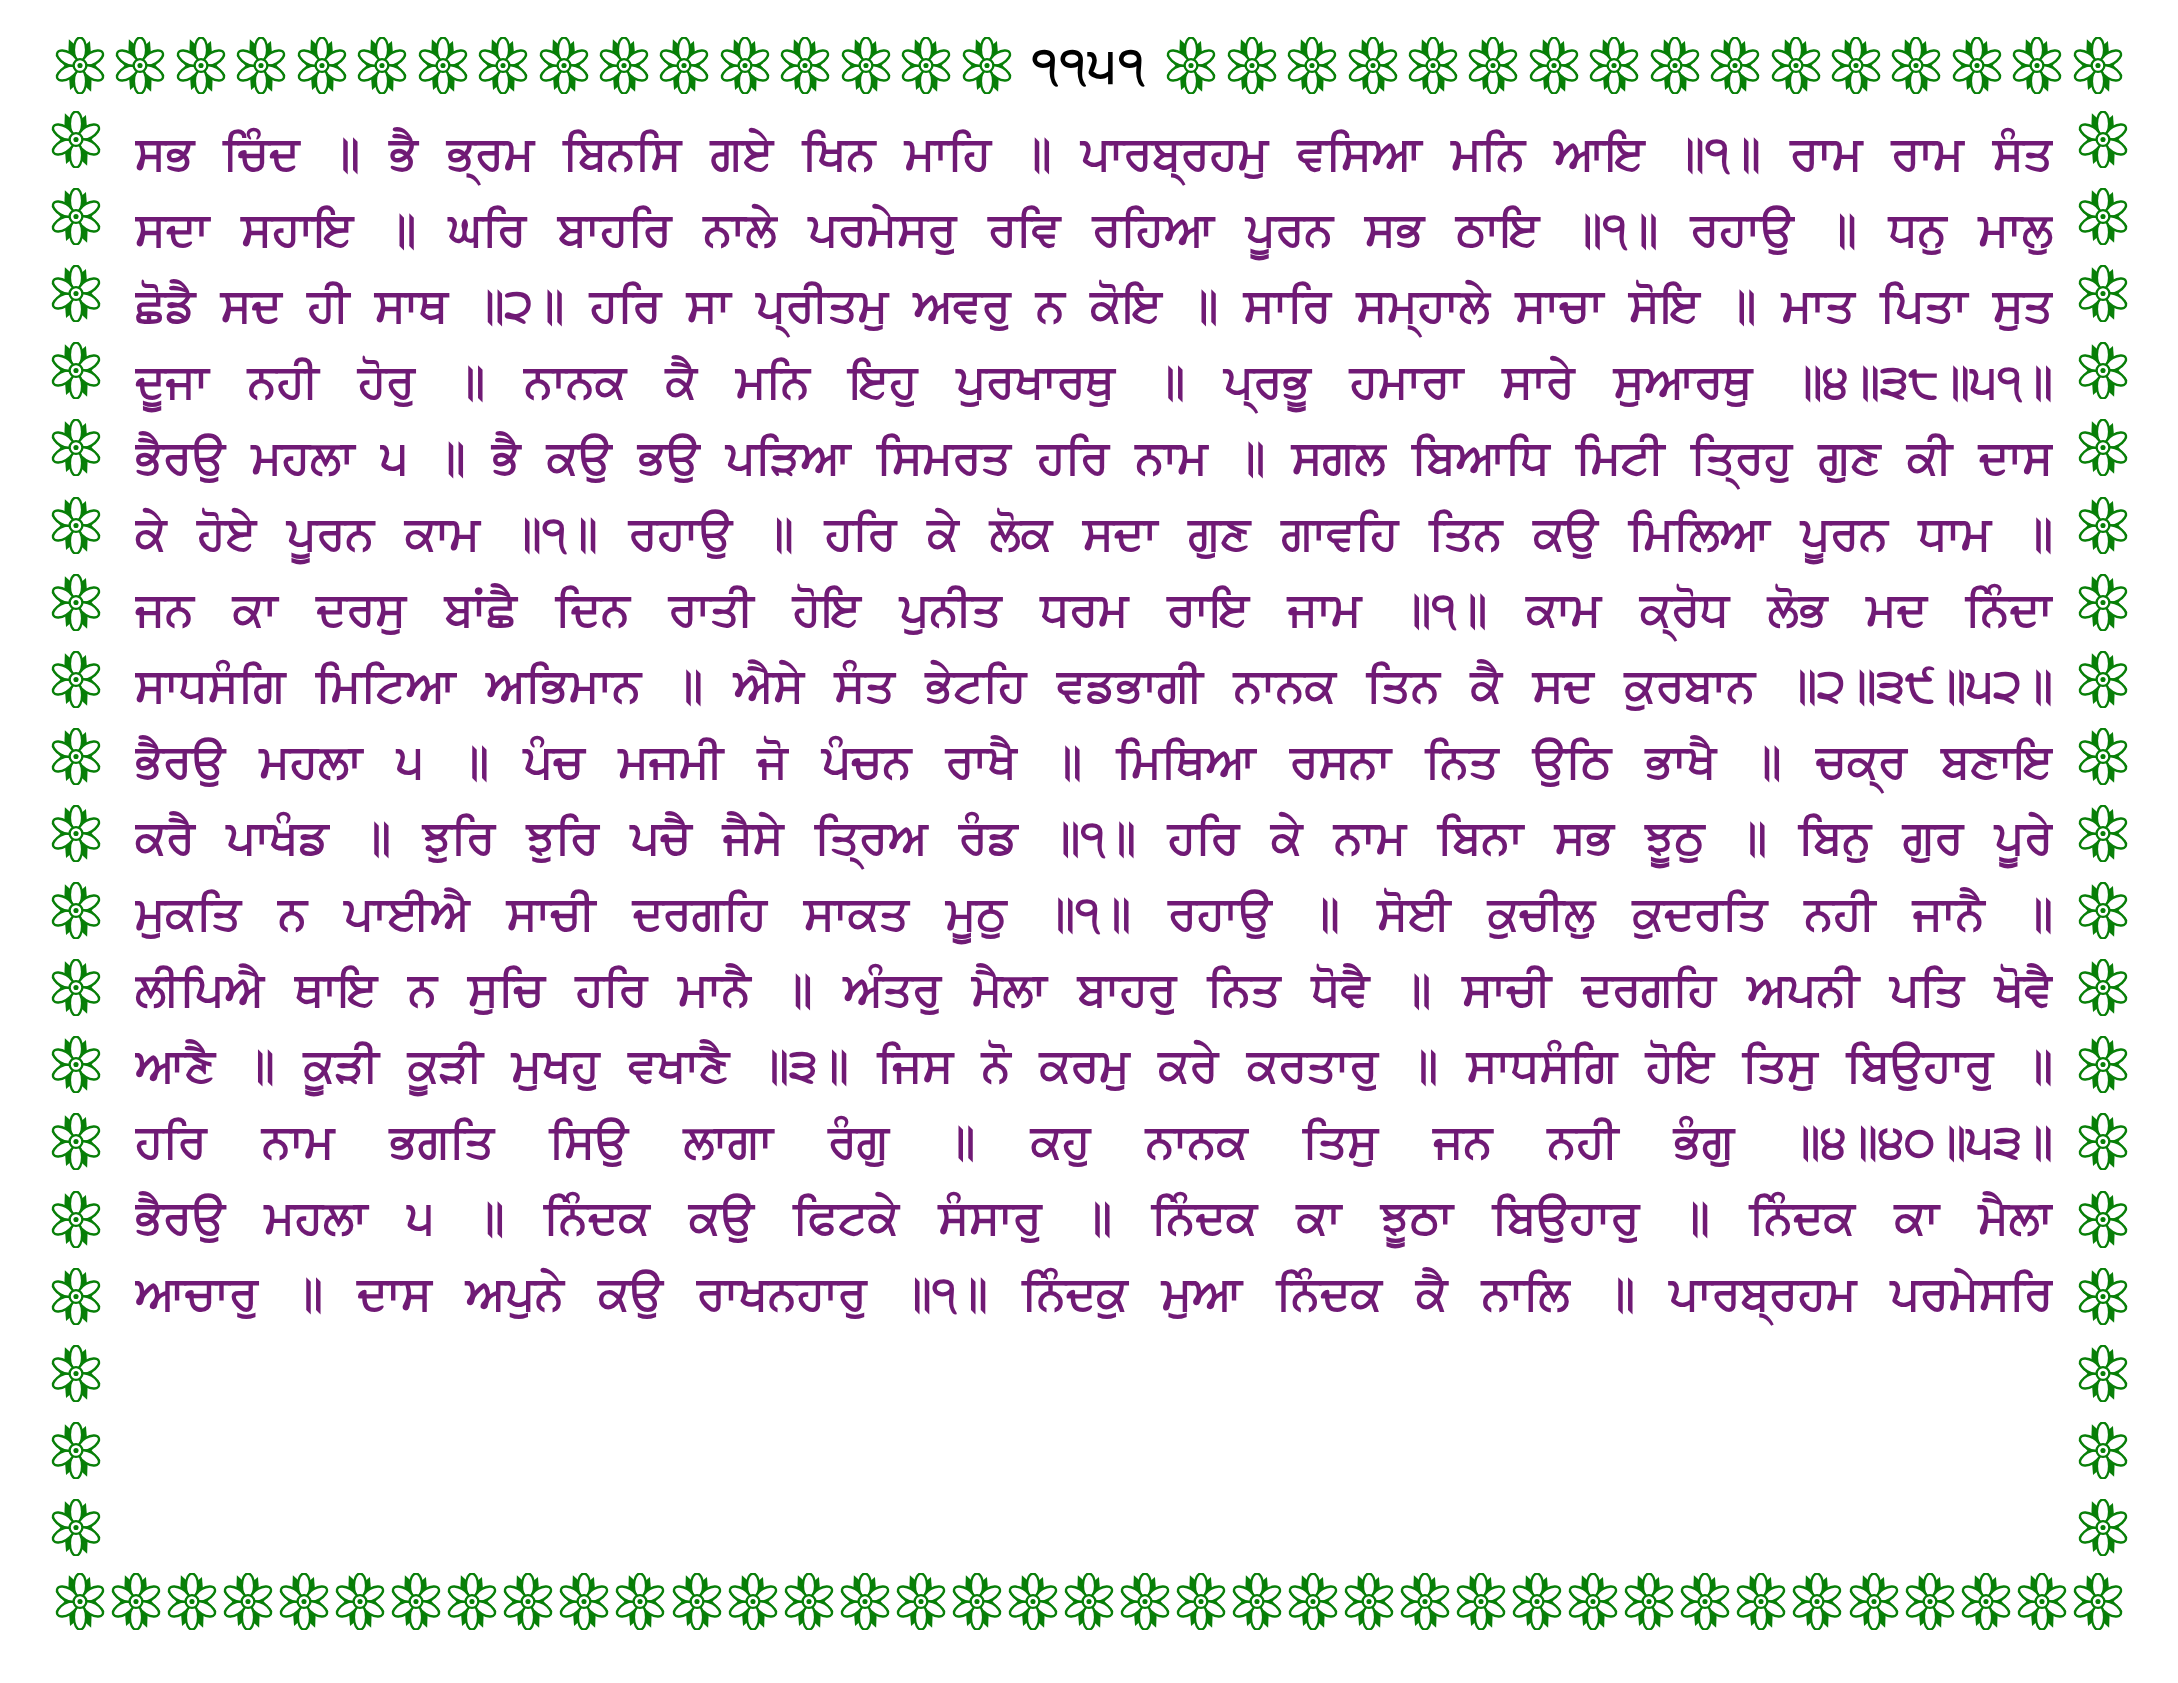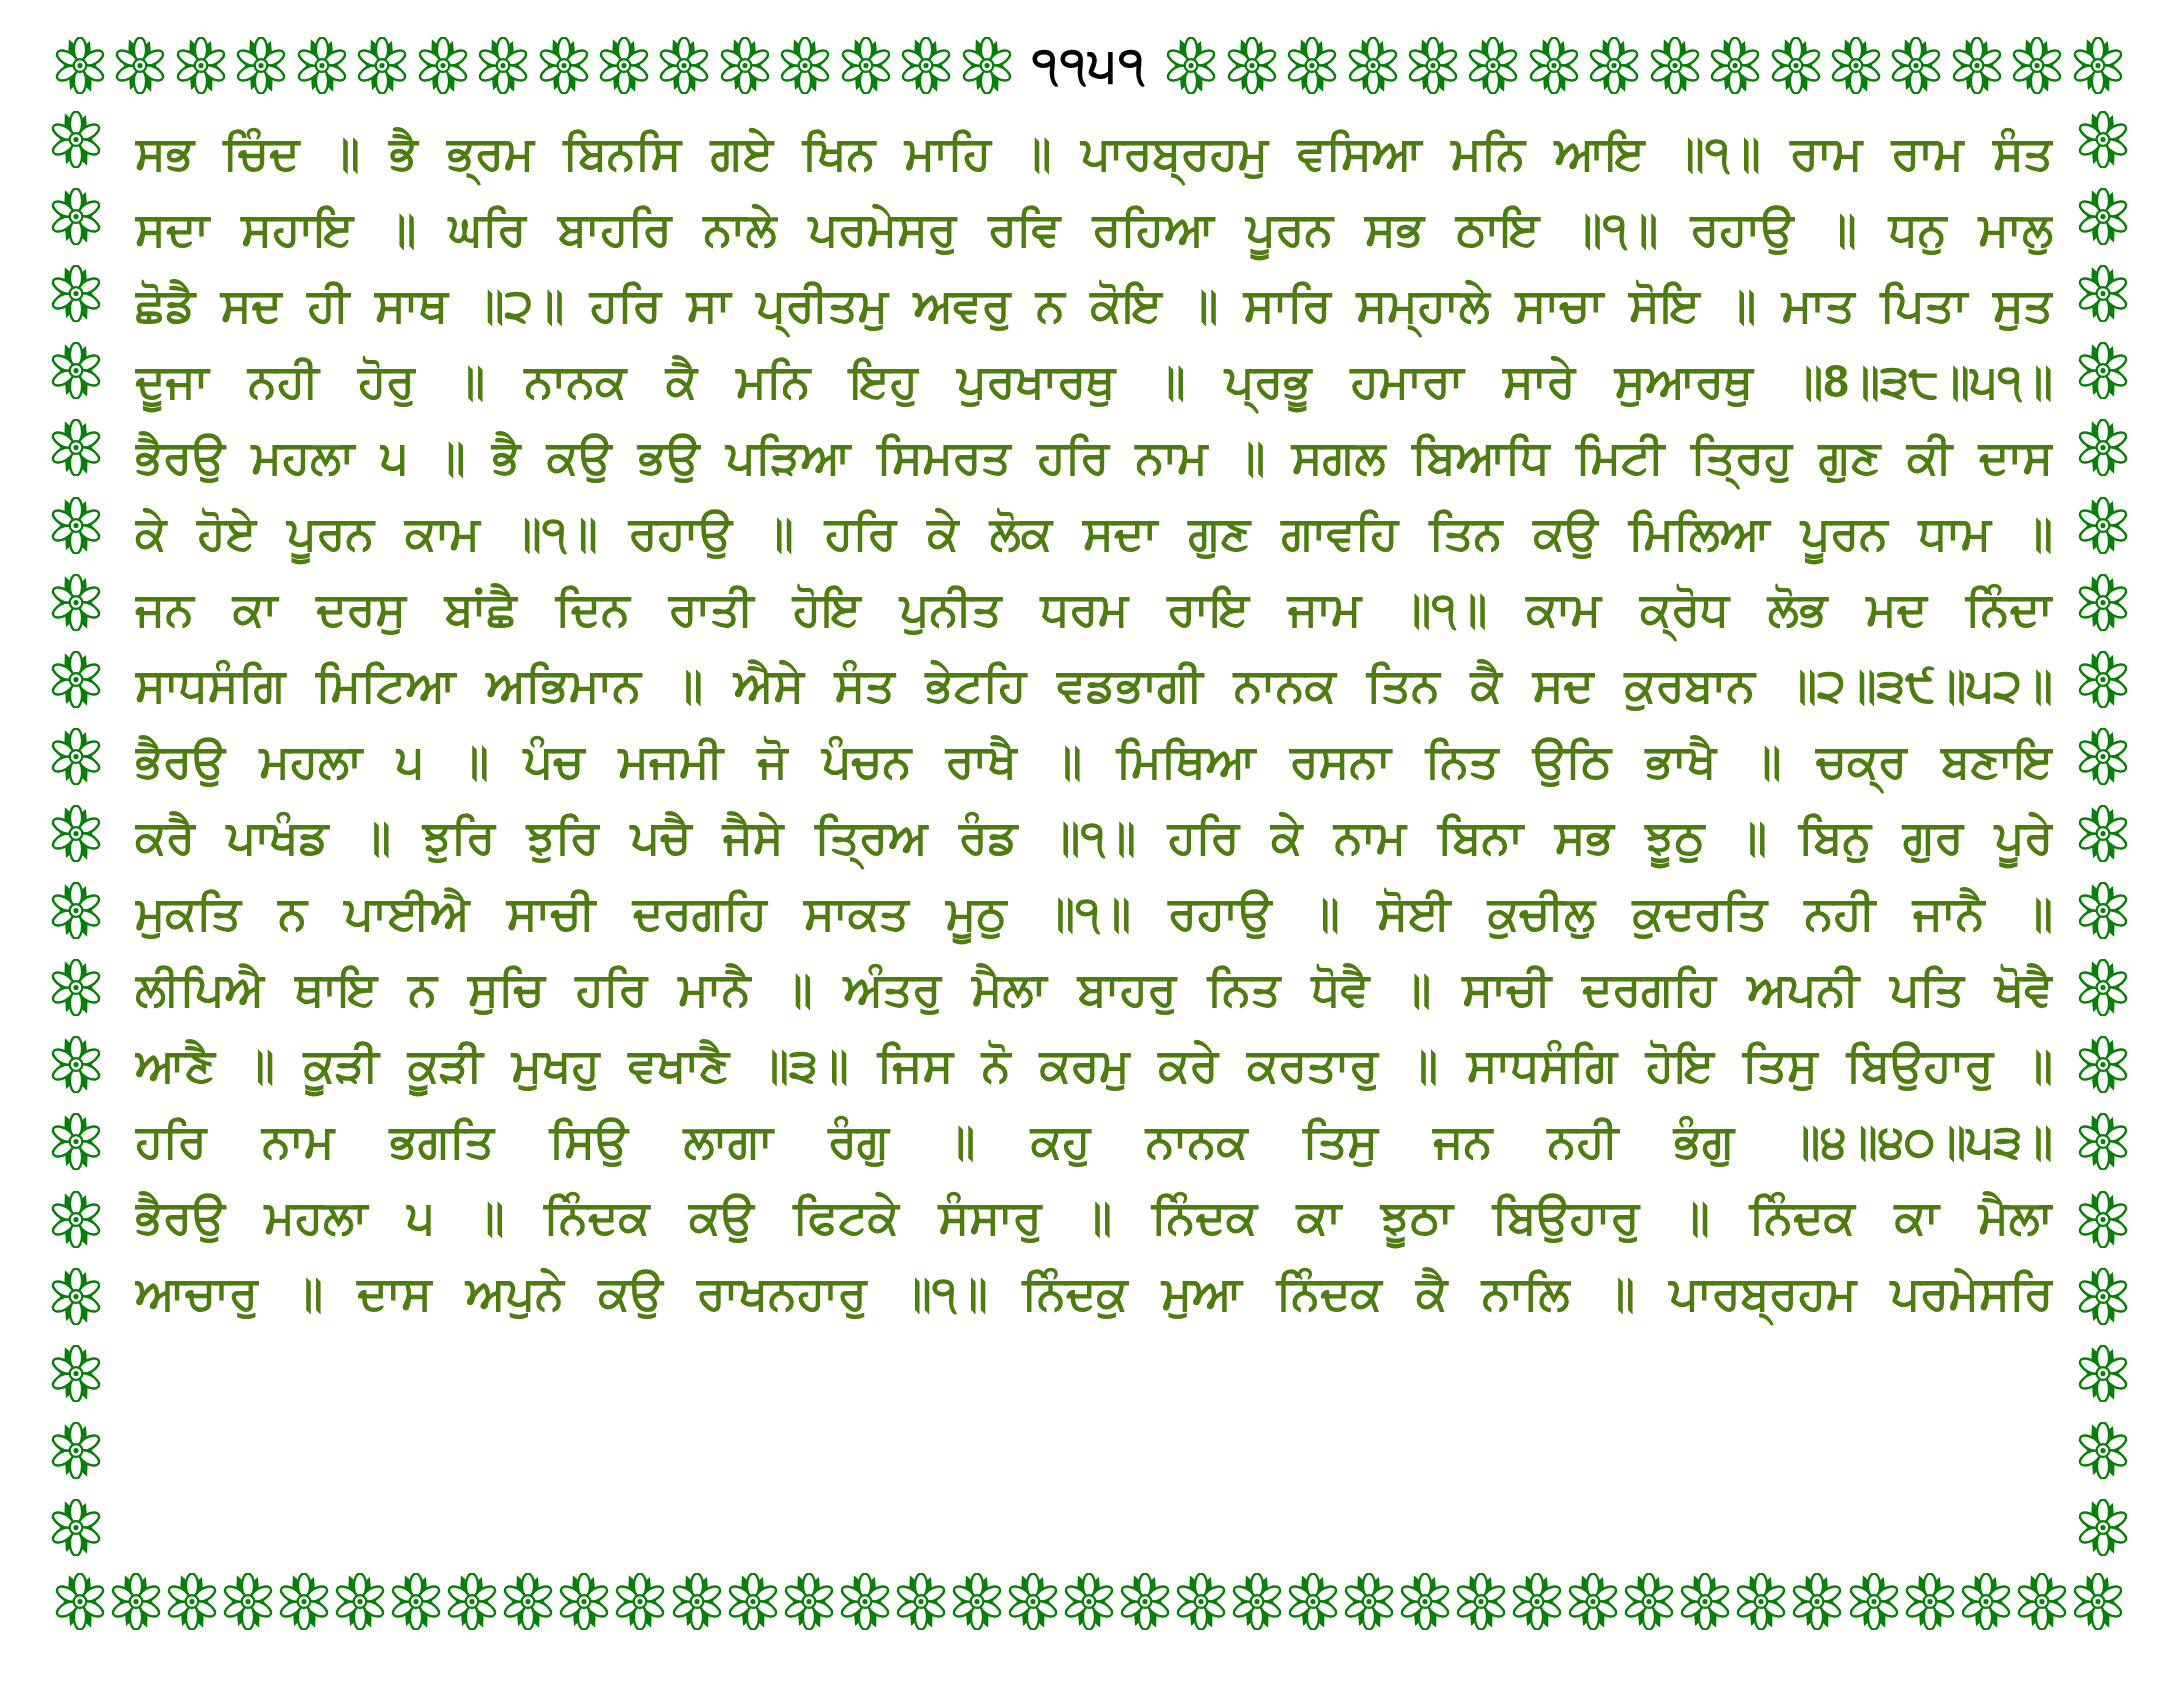--- a/index.html
+++ b/index.html
@@ -32,21 +32,21 @@
   .border-left{left:50px;}
   .border-right{right:50px;}
   .border-bottom{
     position:absolute;bottom:51px;left:55px;right:55px;height:61px;
     justify-content:space-between;align-items:center;
   }
   
   .text-block{
     position:absolute;
     left:135px;right:125px;top:115px;
-    color:#4d7c0f;
+    color:#701a75;
   }
   .line{
     height:76px;
     line-height:76px;
     font-size:46px;
     font-weight:bold;
     text-align:justify;
     text-align-last:justify;
     overflow:hidden;
     white-space:normal;
@@ -1813,21 +1813,21 @@
       <circle r="6.5" fill="#ffffff" stroke="#087f08" stroke-width="2.4"></circle>
       <circle r="2.6" fill="#087f08"></circle>
     </svg>
   </span>
 </div>
 
   <div class="text-block">
     <div class="line">ਸਭ ਚਿੰਦ ॥ ਭੈ ਭ੍ਰਮ ਬਿਨਸਿ ਗਏ ਖਿਨ ਮਾਹਿ ॥ ਪਾਰਬ੍ਰਹਮੁ ਵਸਿਆ ਮਨਿ ਆਇ ॥੧॥ ਰਾਮ ਰਾਮ ਸੰਤ</div>
     <div class="line">ਸਦਾ ਸਹਾਇ ॥ ਘਰਿ ਬਾਹਰਿ ਨਾਲੇ ਪਰਮੇਸਰੁ ਰਵਿ ਰਹਿਆ ਪੂਰਨ ਸਭ ਠਾਇ ॥੧॥ ਰਹਾਉ ॥ ਧਨੁ ਮਾਲੁ</div>
     <div class="line">ਛੋਡੈ ਸਦ ਹੀ ਸਾਥ ॥੨॥ ਹਰਿ ਸਾ ਪ੍ਰੀਤਮੁ ਅਵਰੁ ਨ ਕੋਇ ॥ ਸਾਰਿ ਸਮ੍ਹਾਲੇ ਸਾਚਾ ਸੋਇ ॥ ਮਾਤ ਪਿਤਾ ਸੁਤ</div>
-    <div class="line">ਦੂਜਾ ਨਹੀ ਹੋਰੁ ॥ ਨਾਨਕ ਕੈ ਮਨਿ ਇਹੁ ਪੁਰਖਾਰਥੁ ॥ ਪ੍ਰਭੂ ਹਮਾਰਾ ਸਾਰੇ ਸੁਆਰਥੁ ॥8॥੩੮॥੫੧॥</div>
+    <div class="line">ਦੂਜਾ ਨਹੀ ਹੋਰੁ ॥ ਨਾਨਕ ਕੈ ਮਨਿ ਇਹੁ ਪੁਰਖਾਰਥੁ ॥ ਪ੍ਰਭੂ ਹਮਾਰਾ ਸਾਰੇ ਸੁਆਰਥੁ ॥੪॥੩੮॥੫੧॥</div>
     <div class="line">ਭੈਰਉ ਮਹਲਾ ੫ ॥ ਭੈ ਕਉ ਭਉ ਪੜਿਆ ਸਿਮਰਤ ਹਰਿ ਨਾਮ ॥ ਸਗਲ ਬਿਆਧਿ ਮਿਟੀ ਤ੍ਰਿਹੁ ਗੁਣ ਕੀ ਦਾਸ</div>
     <div class="line">ਕੇ ਹੋਏ ਪੂਰਨ ਕਾਮ ॥੧॥ ਰਹਾਉ ॥ ਹਰਿ ਕੇ ਲੋਕ ਸਦਾ ਗੁਣ ਗਾਵਹਿ ਤਿਨ ਕਉ ਮਿਲਿਆ ਪੂਰਨ ਧਾਮ ॥</div>
     <div class="line">ਜਨ ਕਾ ਦਰਸੁ ਬਾਂਛੈ ਦਿਨ ਰਾਤੀ ਹੋਇ ਪੁਨੀਤ ਧਰਮ ਰਾਇ ਜਾਮ ॥੧॥ ਕਾਮ ਕ੍ਰੋਧ ਲੋਭ ਮਦ ਨਿੰਦਾ</div>
     <div class="line">ਸਾਧਸੰਗਿ ਮਿਟਿਆ ਅਭਿਮਾਨ ॥ ਐਸੇ ਸੰਤ ਭੇਟਹਿ ਵਡਭਾਗੀ ਨਾਨਕ ਤਿਨ ਕੈ ਸਦ ਕੁਰਬਾਨ ॥੨॥੩੯॥੫੨॥</div>
     <div class="line">ਭੈਰਉ ਮਹਲਾ ੫ ॥ ਪੰਚ ਮਜਮੀ ਜੋ ਪੰਚਨ ਰਾਖੈ ॥ ਮਿਥਿਆ ਰਸਨਾ ਨਿਤ ਉਠਿ ਭਾਖੈ ॥ ਚਕ੍ਰ ਬਣਾਇ</div>
     <div class="line">ਕਰੈ ਪਾਖੰਡ ॥ ਝੁਰਿ ਝੁਰਿ ਪਚੈ ਜੈਸੇ ਤ੍ਰਿਅ ਰੰਡ ॥੧॥ ਹਰਿ ਕੇ ਨਾਮ ਬਿਨਾ ਸਭ ਝੂਠੁ ॥ ਬਿਨੁ ਗੁਰ ਪੂਰੇ</div>
     <div class="line">ਮੁਕਤਿ ਨ ਪਾਈਐ ਸਾਚੀ ਦਰਗਹਿ ਸਾਕਤ ਮੂਠੁ ॥੧॥ ਰਹਾਉ ॥ ਸੋਈ ਕੁਚੀਲੁ ਕੁਦਰਤਿ ਨਹੀ ਜਾਨੈ ॥</div>
     <div class="line">ਲੀਪਿਐ ਥਾਇ ਨ ਸੁਚਿ ਹਰਿ ਮਾਨੈ ॥ ਅੰਤਰੁ ਮੈਲਾ ਬਾਹਰੁ ਨਿਤ ਧੋਵੈ ॥ ਸਾਚੀ ਦਰਗਹਿ ਅਪਨੀ ਪਤਿ ਖੋਵੈ</div>
     <div class="line">ਆਣੈ ॥ ਕੂੜੀ ਕੂੜੀ ਮੁਖਹੁ ਵਖਾਣੈ ॥੩॥ ਜਿਸ ਨੋ ਕਰਮੁ ਕਰੇ ਕਰਤਾਰੁ ॥ ਸਾਧਸੰਗਿ ਹੋਇ ਤਿਸੁ ਬਿਉਹਾਰੁ ॥</div>
     <div class="line">ਹਰਿ ਨਾਮ ਭਗਤਿ ਸਿਉ ਲਾਗਾ ਰੰਗੁ ॥ ਕਹੁ ਨਾਨਕ ਤਿਸੁ ਜਨ ਨਹੀ ਭੰਗੁ ॥੪॥੪੦॥੫੩॥</div>

